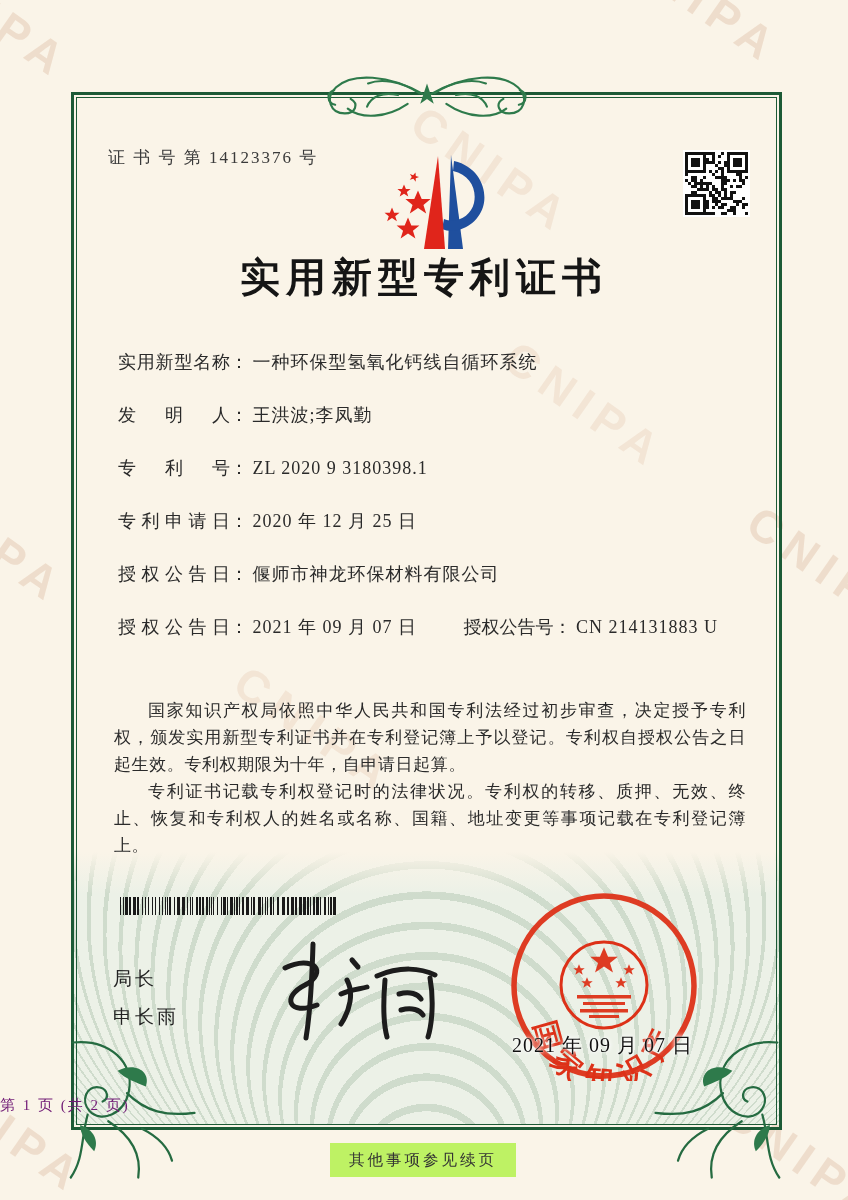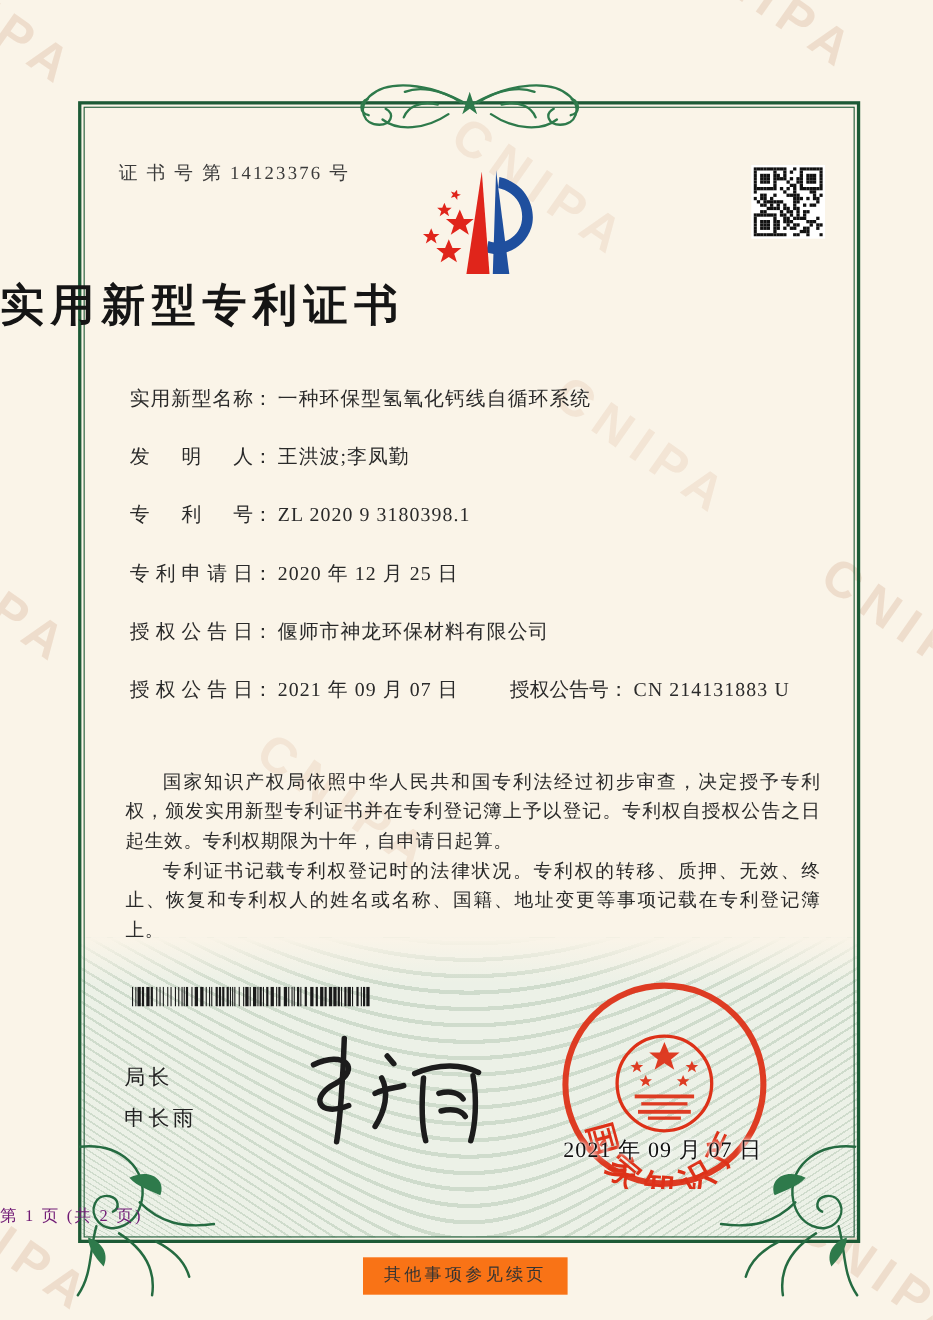--- a/index.html
+++ b/index.html
@@ -25,21 +25,21 @@
   
   .frame{left:71px;top:92px;width:705px;height:1032px;border:3px solid #1c5a36;}
   .frame .inner{position:absolute;left:2px;top:2px;right:2px;bottom:2px;
       border:1px solid #1c5a36;}
 
   .cert-no{left:108px;top:146px;font-size:17px;letter-spacing:2px;color:#3a3a3a;}
 
   .logo{left:362px;top:145px;}
   .qr{left:683px;top:150px;background:#fff;padding:2px;}
 
-  .title{left:0;right:0;top:250px;font-size:40px;font-weight:bold;
+  .title{left:0;right:0;top:250px;text-align:center;font-size:40px;font-weight:bold;
       letter-spacing:6px;color:#151515;}
 
   .fields{left:118px;top:351px;width:640px;font-size:18px;}
   .frow{margin-bottom:30px;line-height:23px;white-space:nowrap;}
   .flabel{display:inline-block;width:112px;text-align:justify;text-align-last:justify;
       vertical-align:top;}
   .fvalue{letter-spacing:1px;}
   .fgroup2{margin-left:42px;}
 
   .paras{left:114px;top:697px;width:632px;font-size:17px;line-height:27px;
@@ -53,21 +53,21 @@
   .signature{left:255px;top:938px;}
 
   .seal{left:509px;top:891px;}
   .seal-date{left:505px;top:1032px;width:195px;text-align:center;font-size:20px;
       color:#111;letter-spacing:1px;white-space:nowrap;
       text-shadow:0 0 2px #fff,0 0 4px #fff,0 0 6px #fff;}
 
   .page-footer{left:0;right:0;top:1096px;text-align:left;font-size:15px;
       letter-spacing:2px;color:#701a75;}
 
-  .cont-note{left:330px;top:1143px;width:186px;height:34px;background:#f97316;
+  .cont-note{left:330px;top:1143px;width:186px;height:34px;background:#bef264;
       text-align:center;line-height:34px;font-size:15.5px;letter-spacing:3px;color:#333;}
 
   svg{display:block;}
 </style>
 </head>
 <body>
 
 <div class="wm" style="left:-70px;top:-60px;">CNIPA</div>
 <div class="wm" style="left:640px;top:-75px;">CNIPA</div>
 <div class="wm light" style="left:432px;top:95px;">CNIPA</div>

